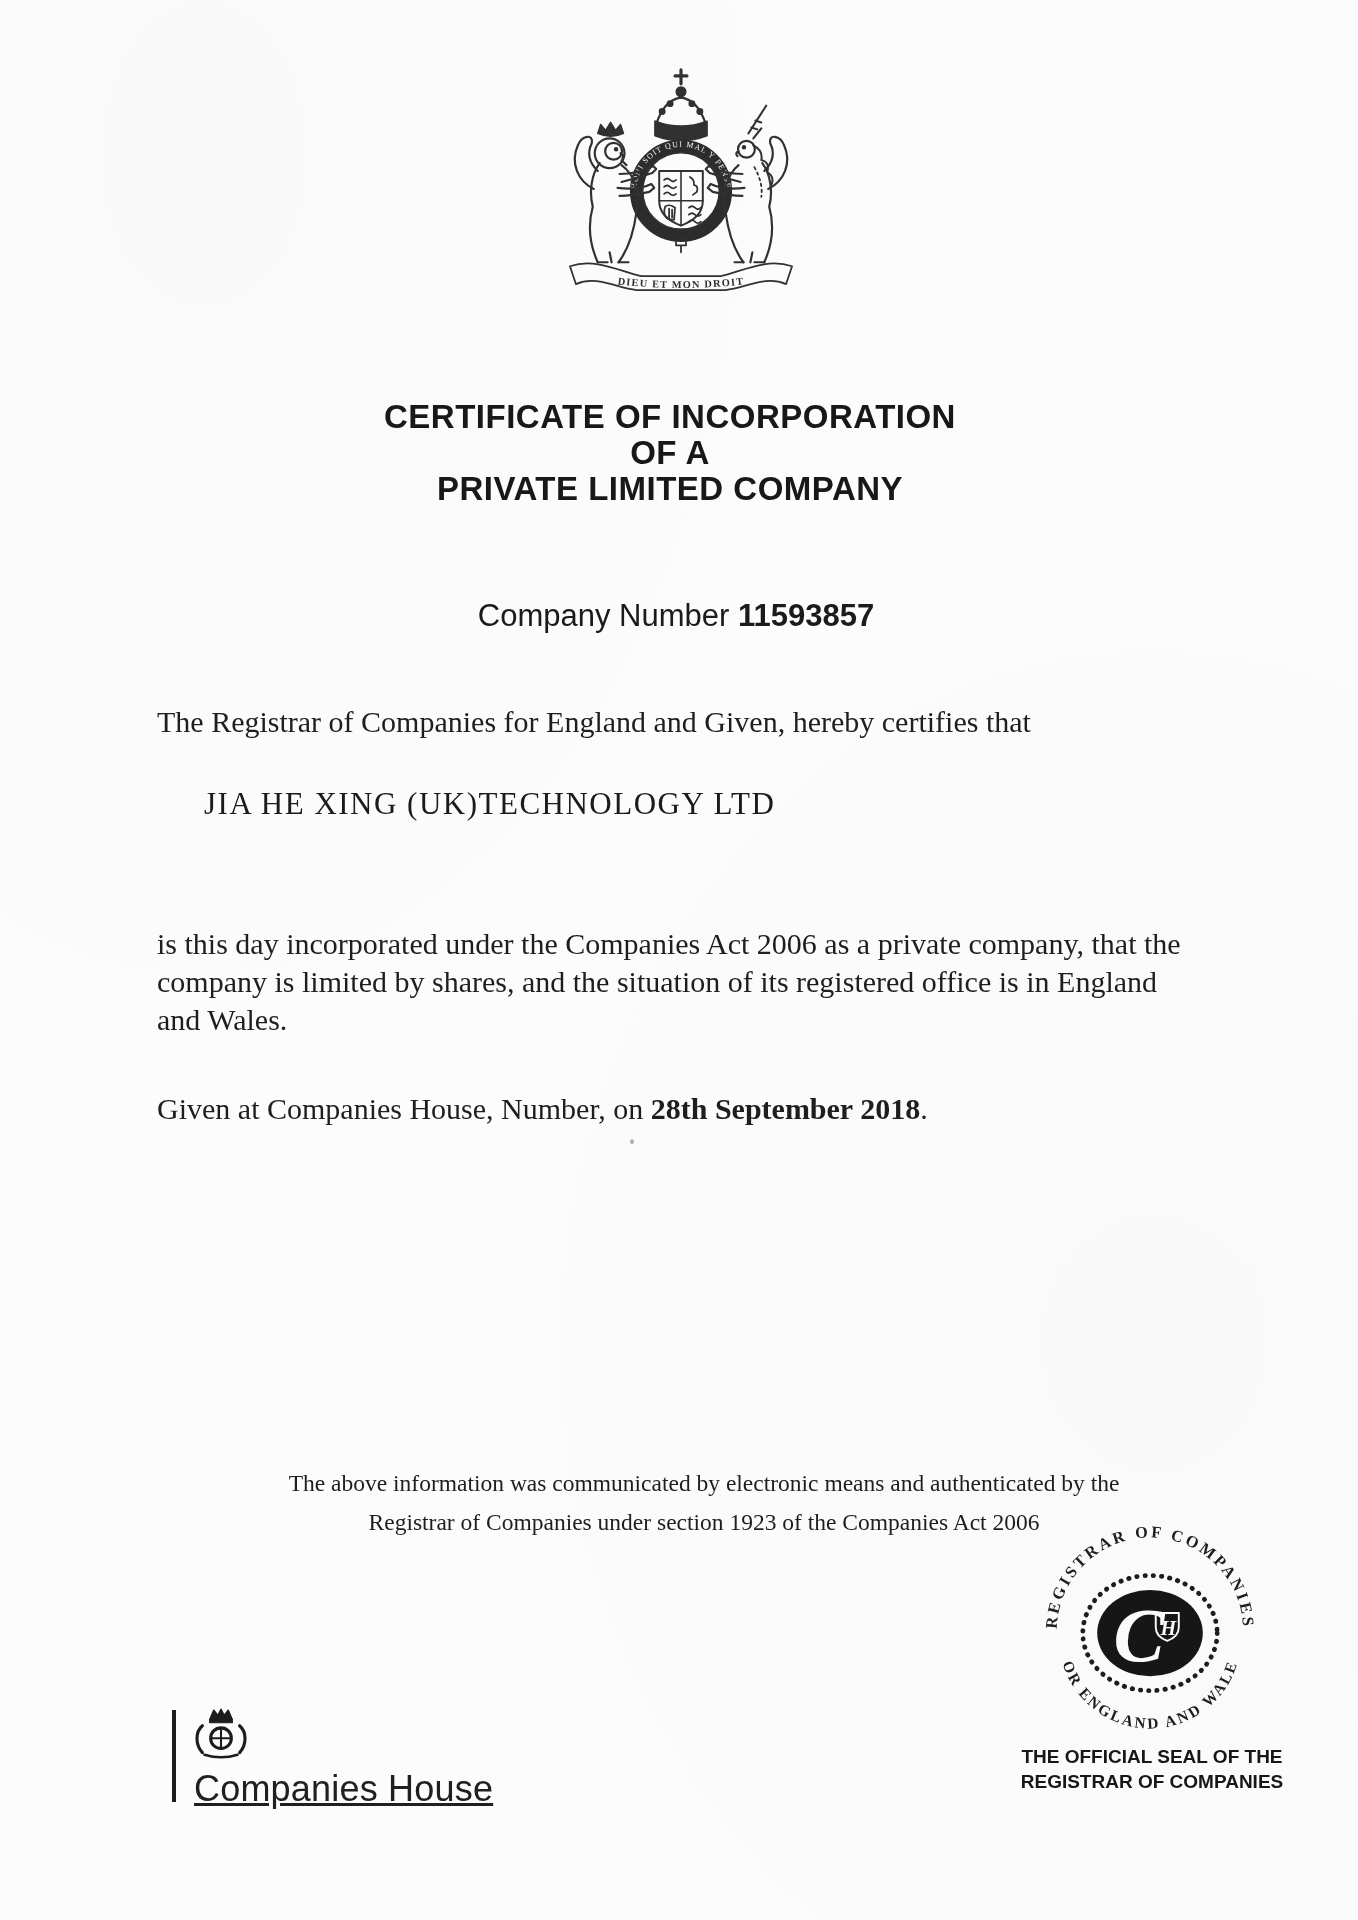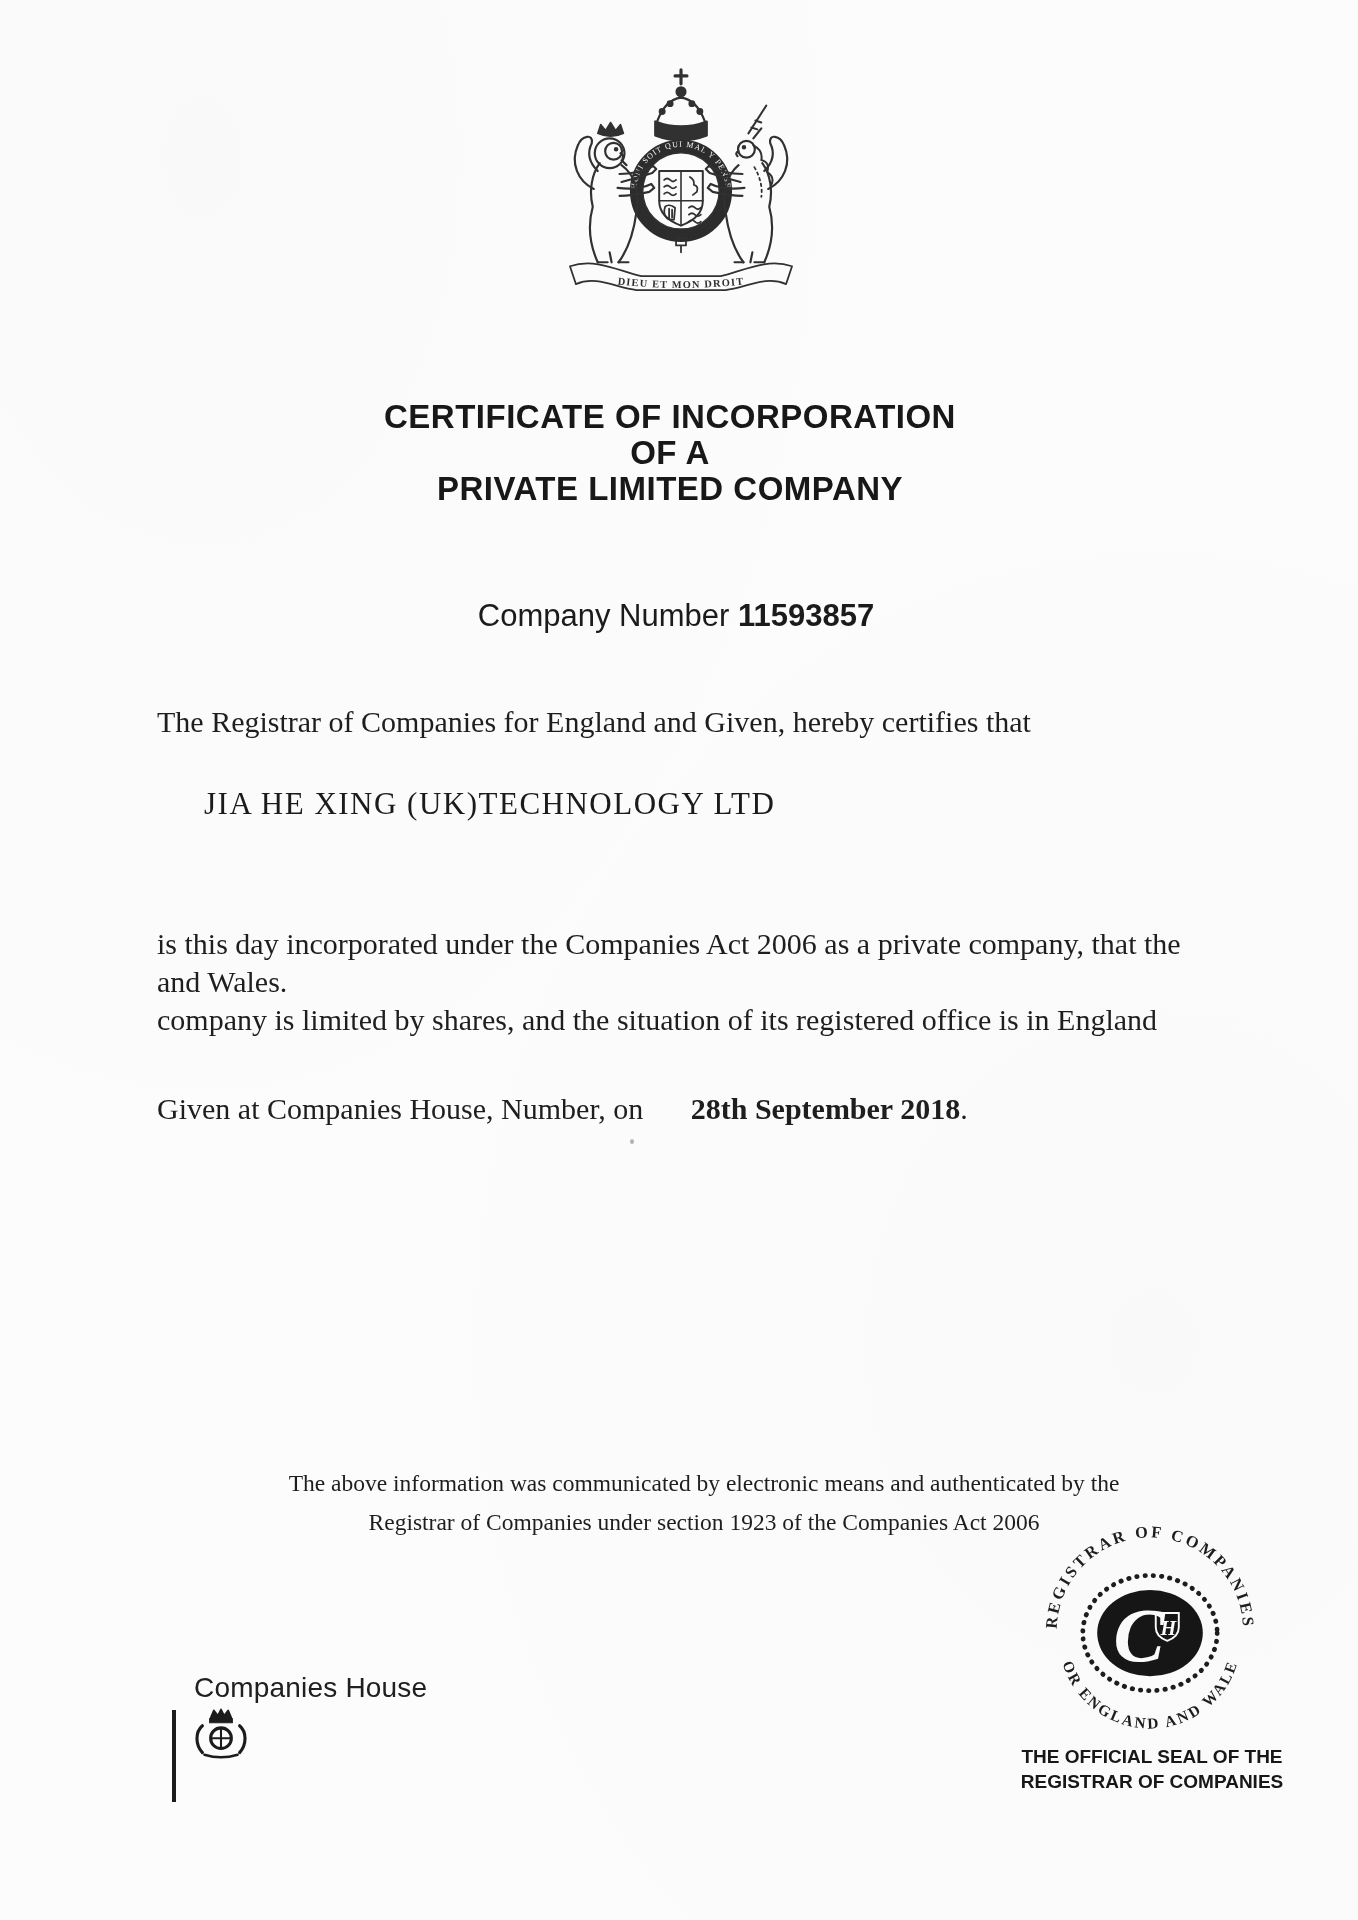--- a/index.html
+++ b/index.html
@@ -32,38 +32,38 @@
   }
   .company-number .num{font-weight:bold;}
   .body-text{font-size:30px;color:#1e1e1e;}
   .certify-line{position:absolute;left:157px;top:705px;}
   .company-name{
     position:absolute;left:157px;top:786px;
     font-size:31px;letter-spacing:1.5px;color:#1b1b1b;margin-left:47px;
   }
   .incorporation{position:absolute;left:157px;top:925px;line-height:38px;}
   .given-line{position:absolute;left:157px;top:1092px;}
-  .given-line .date{font-weight:bold;margin-left:40px;}
+  .given-line .date{font-weight:bold;}
   .footer-note{
     position:absolute;left:0;top:1464px;width:1352px;
     text-align:center;font-size:23.5px;line-height:39px;color:#1e1e1e;padding-left:28px;
   }
   .seal{position:absolute;left:1020px;top:1516px;}
   .seal-caption{
     position:absolute;left:1012px;top:1744px;width:280px;
     text-align:center;
     font-family:"Liberation Sans", sans-serif;
     font-weight:bold;font-size:19px;line-height:25px;color:#171717;
   }
   .ch-bar{position:absolute;left:172px;top:1710px;width:4px;height:92px;background:#1c1c1c;}
   .ch-crest{position:absolute;left:190px;top:1706px;}
   .ch-logo-text{
-    position:absolute;left:194px;top:1672px;
-    font-family:"Liberation Sans", sans-serif;
-    font-size:28px;letter-spacing:0.2px;color:#202020;
+    position:absolute;left:194px;top:1768px;
+    font-family:"Liberation Sans", sans-serif;
+    font-size:36px;letter-spacing:0.2px;color:#202020;text-decoration:underline;
   }
   .speck{position:absolute;left:630px;top:1139px;width:4px;height:5px;border-radius:50%;
     background:#8a8a8a;opacity:.65;}
 </style>
 </head>
 <body>
 
 <div class="page">
 
   <svg class="arms" width="278" height="232" viewBox="0 0 280 234" aria-hidden="true">
@@ -153,22 +153,22 @@
   <div class="company-number">
     <span>Company Number </span><span class="num">11593857</span>
   </div>
 
   <div class="body-text certify-line">The Registrar of Companies for England and Given, hereby certifies that</div>
 
   <div class="company-name">JIA HE XING (UK)TECHNOLOGY LTD</div>
 
   <div class="body-text incorporation">
     <div>is this day incorporated under the Companies Act 2006 as a private company, that the</div>
+    <div>company is limited by shares, and the situation of its registered office is in England</div>
     <div>and Wales.</div>
-    <div>company is limited by shares, and the situation of its registered office is in England</div>
   </div>
 
   <div class="body-text given-line">
     <span>Given at Companies House, Number, on </span><span class="date">28th September 2018</span><span>.</span>
   </div>
 
   <div class="speck"></div>
 
   <div class="footer-note">
     <div>The above information was communicated by electronic means and authenticated by the</div>

